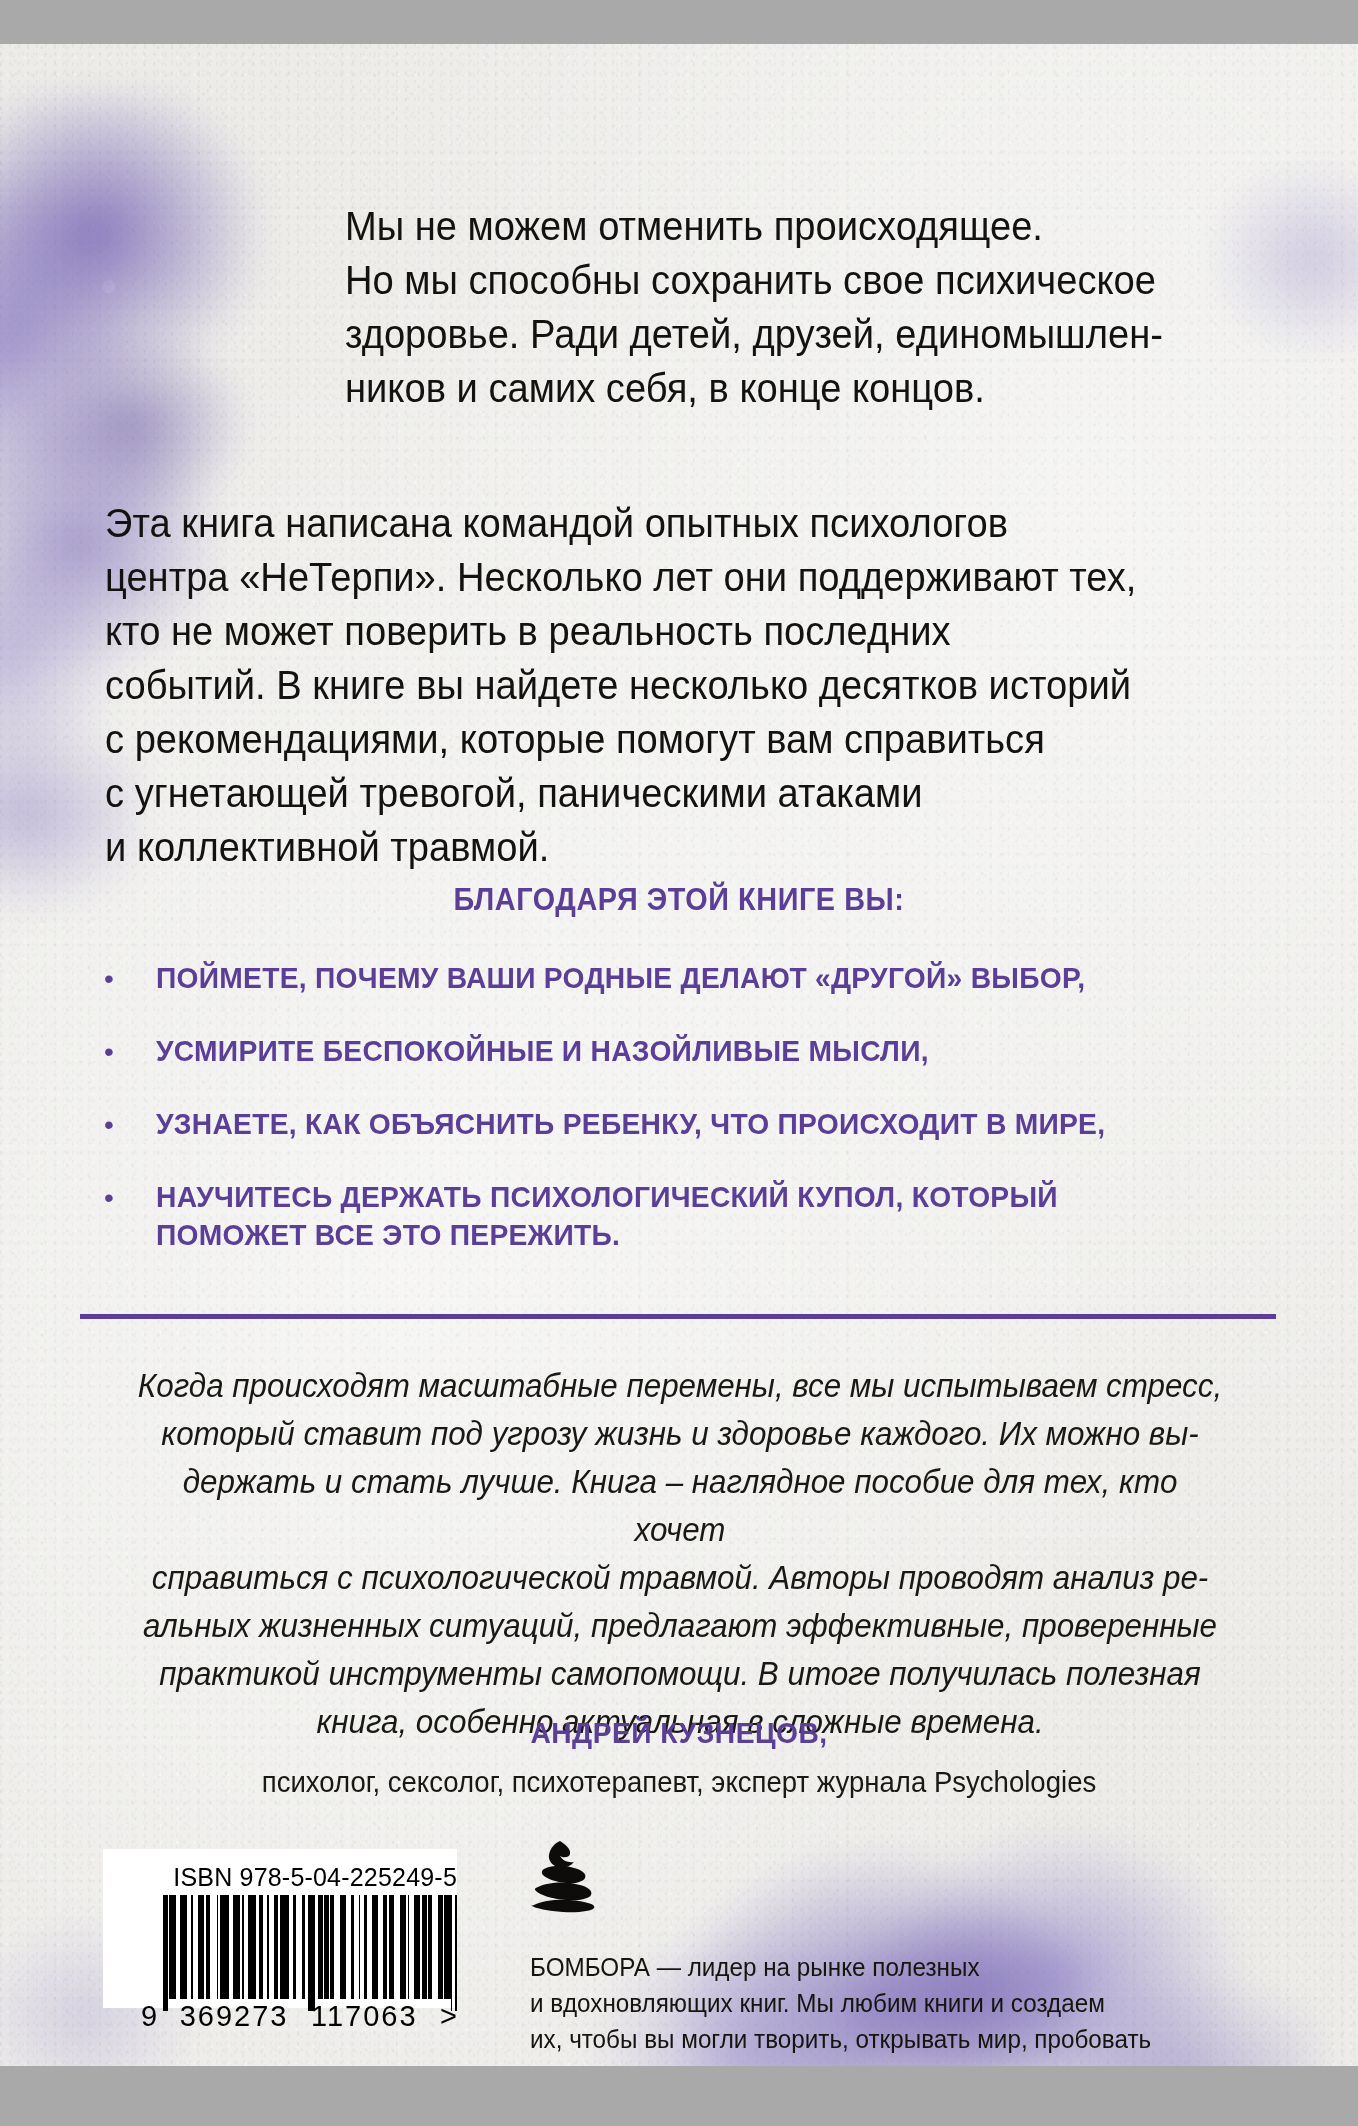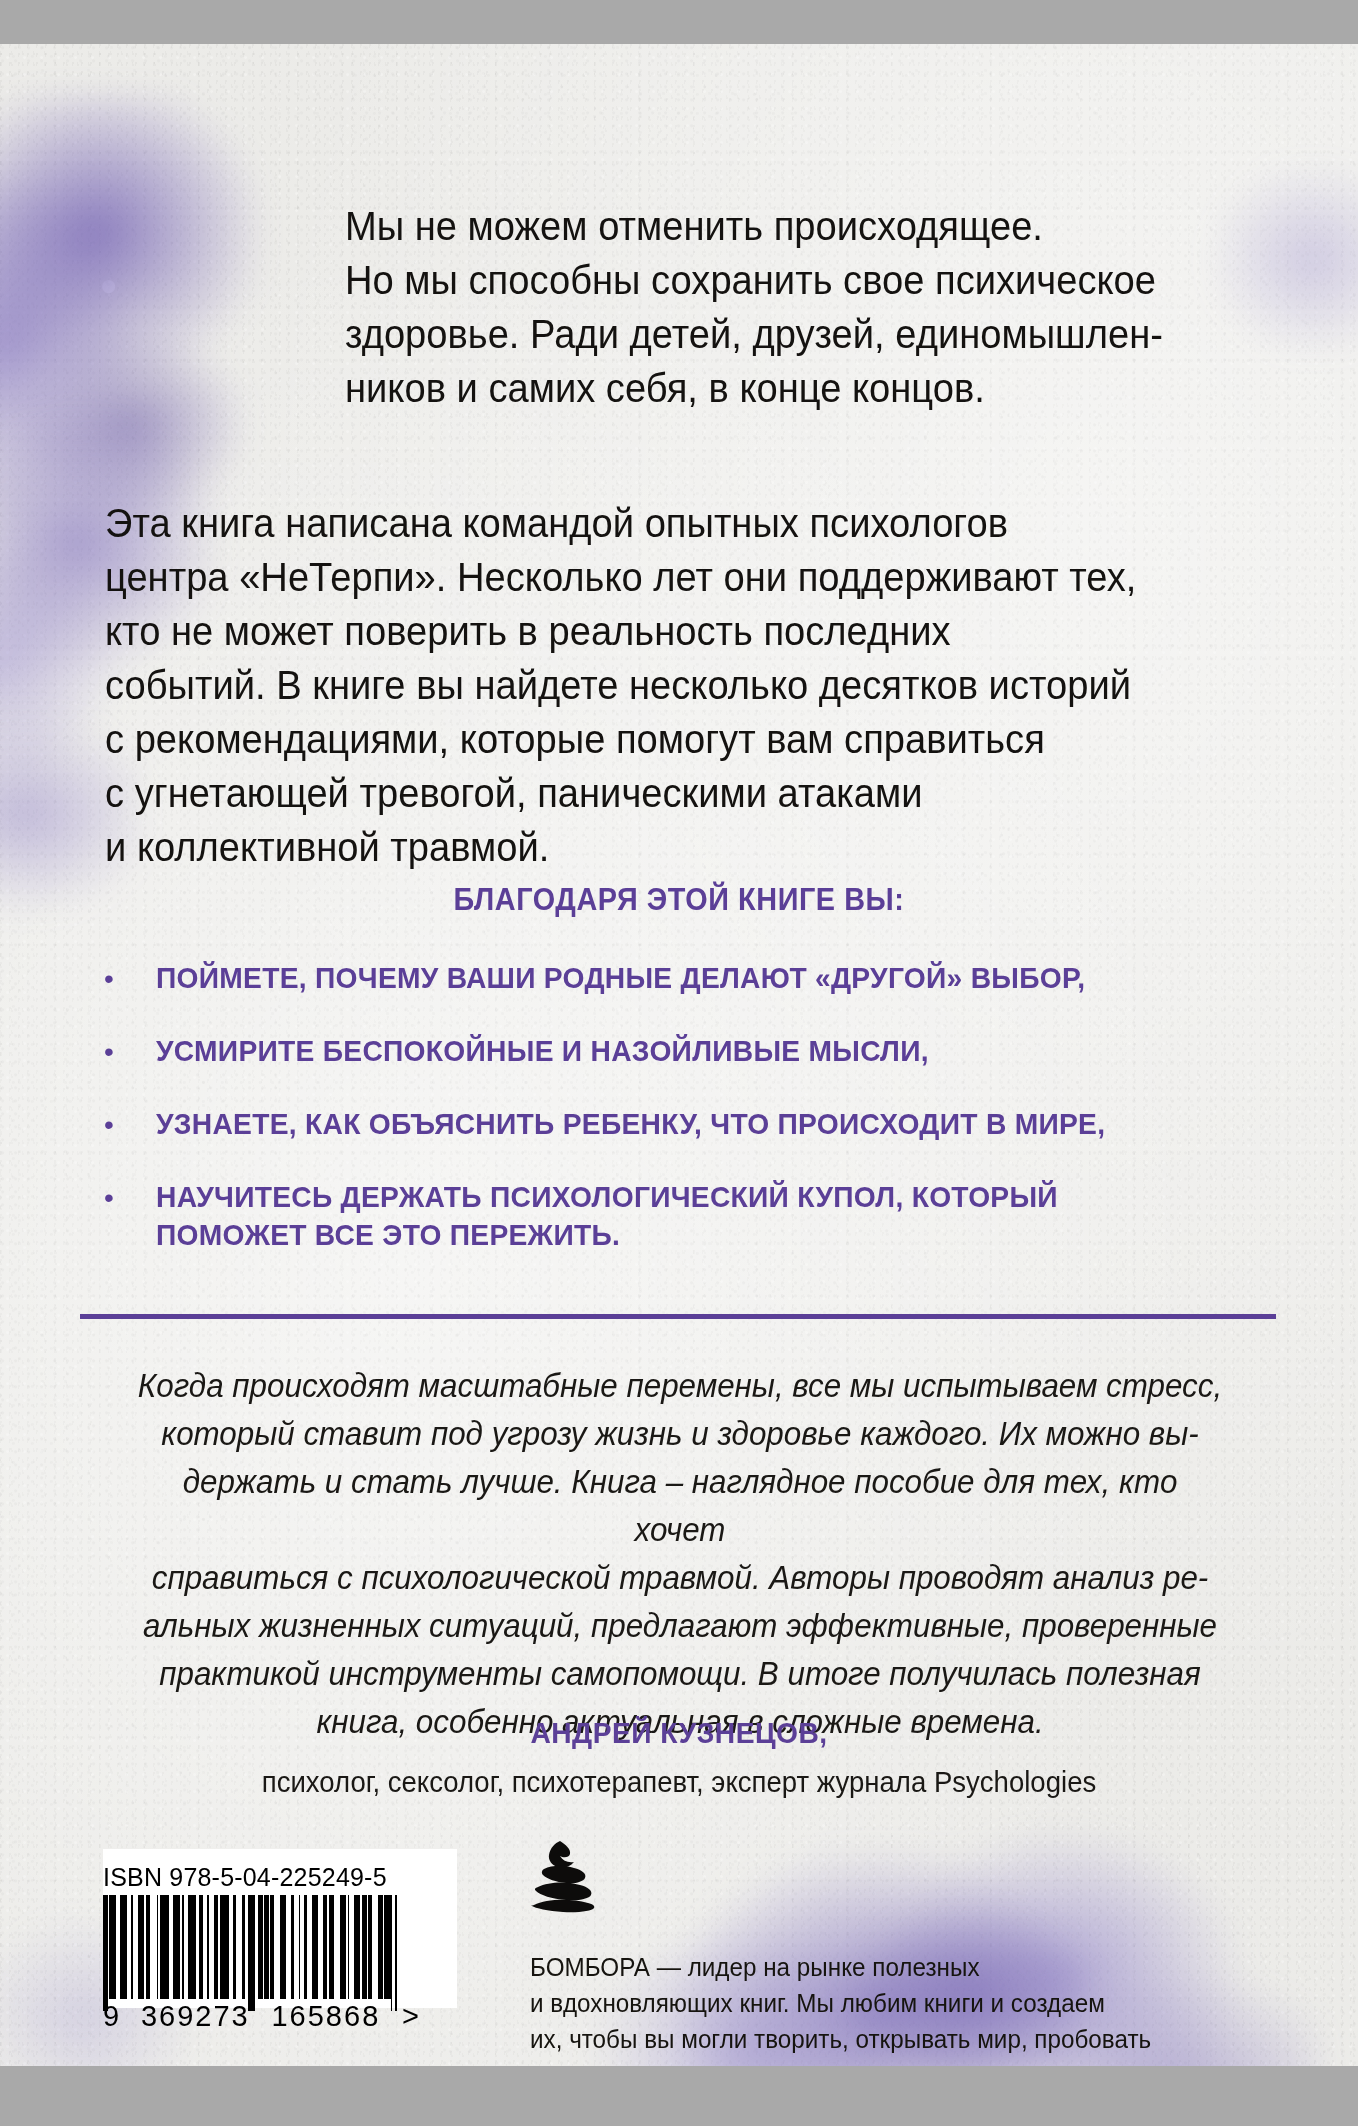--- a/index.html
+++ b/index.html
@@ -279,21 +279,21 @@
   
   .barcode-box {
     position: absolute;
     left: 103px;
     top: 1805px;
     width: 354px;
     height: 159px;
     background: #ffffff;
     display: flex;
     flex-direction: column;
-    align-items: flex-start;
+    align-items: flex-end;
     padding-top: 14px;
     box-sizing: border-box;
   }
   .isbn-text {
     font-family: "Liberation Sans", sans-serif;
     font-size: 25px;
     color: #000;
     letter-spacing: .2px;
     margin-bottom: 3px;
   }
@@ -542,21 +542,21 @@
             <span style="width: 1.6px; background: transparent;"></span>
             <span style="width: 4.8px; background: rgb(0, 0, 0);"></span>
             <span style="width: 1.6px; background: rgb(0, 0, 0);"></span>
             <span class="tall" style="width: 1.6px; background: rgb(0, 0, 0);"></span>
             <span class="tall" style="width: 3.2px; background: transparent;"></span>
             <span class="tall" style="width: 1.6px; background: rgb(0, 0, 0);"></span>
           </div>
         <div class="ean-row">
           <span>9</span>
           <span class="grp">369273</span>
-          <span class="grp">165868</span>
+          <span class="grp">117063</span>
           <span>&gt;</span>
         </div>
       </div>
 
       <div class="pub-logo">
         <div class="pub-mark">
           <svg viewBox="0 0 66 78" width="66" height="78" aria-hidden="true">
             <path d="M30 2 C36 6 41 10 40 15 C39 19 33 19 30 17 C33 22 38 24 44 23 C40 28 33 30 27 28
                      C22 26 18 21 19 16 C20 9 25 4 30 2 Z" fill="#0d0c0b"></path>
             <path d="M14 30 C22 26 34 26 44 29 C52 31 57 35 55 39 C53 43 45 45 36 44

